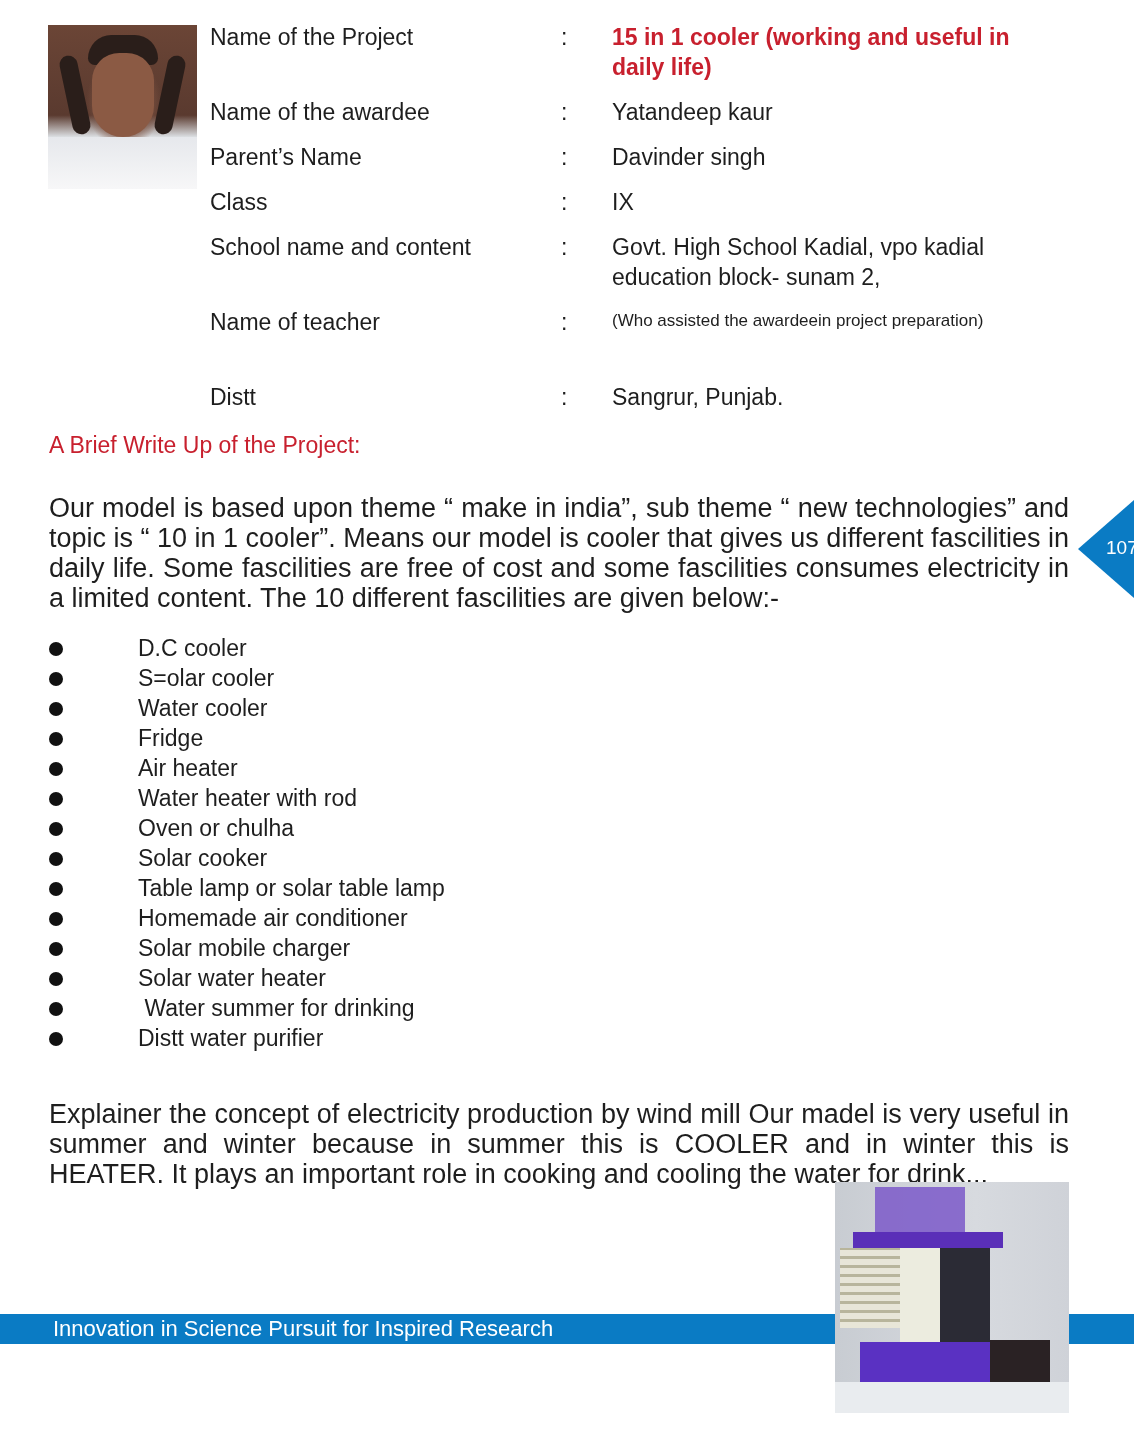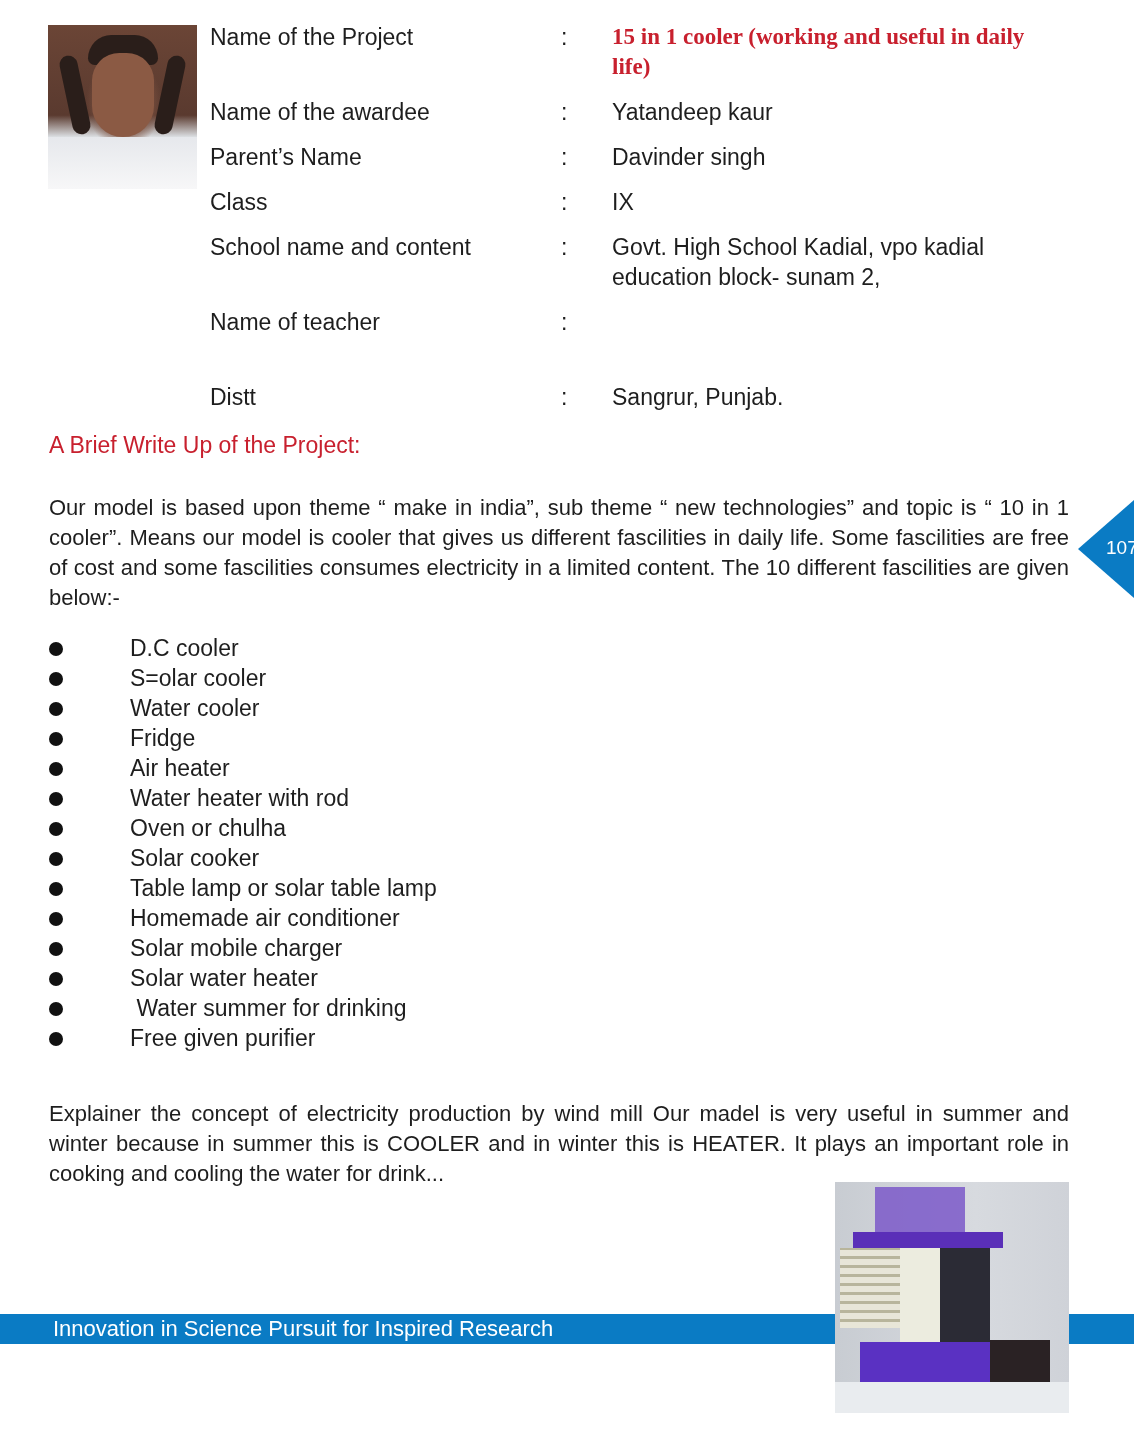--- a/index.html
+++ b/index.html
@@ -19,36 +19,36 @@
   .photo .hair-r { position:absolute; right:18px; top:30px; width:18px; height:80px; background:#2a1e1a; border-radius:9px; transform: rotate(12deg); }
   .photo .head { position:absolute; left:40px; top:10px; width:70px; height:30px; background:#2a1e1a; border-radius:35px 35px 10px 10px; }
   .photo .face { position:absolute; left:44px; top:28px; width:62px; height:84px; background:#8b5a44; border-radius:30px 30px 34px 34px; }
   .photo .shirt { position:absolute; left:0; top:112px; width:149px; height:52px; background:linear-gradient(180deg,#e6e8ec,#f7f7f8); }
 
   .info { position: absolute; left: 0; top: 0; }
   .row { position: absolute; font-size: 23px; line-height: 30px; }
   .lbl { position: absolute; left: 210px; white-space: nowrap; text-align: right; }
   .colon { position: absolute; left: 561px; }
   .val { position: absolute; left: 612px; width: 440px; }
-  .val.red { color: #c8202e; font-weight: bold; font-family: Liberation Serif, serif; }
+  .val.red { color: #c8202e; font-weight: bold; }
   .val .small { font-size: 17px; line-height: 28px; display:block; }
 
   .heading {
     position: absolute; left: 49px; top: 432px; font-size: 23px; font-weight: normal; color: #c8202e;
   }
   .para {
-    position: absolute; left: 49px; width: 1020px; font-size: 22px; line-height: 30px; text-align: justify;
+    position: absolute; left: 49px; width: 1020px; font-size: 27px; line-height: 30px; text-align: justify;
   }
   .para1 { top: 493px; }
   .para2 { top: 1083px; margin-top: 16px; }
 
   .bullets { position: absolute; left: 49px; top: 633px; margin: 0; padding: 0; list-style: none; }
   .bullets li { position: relative; height: 30px; font-size: 23px; line-height: 30px; white-space: pre; }
   .bullets .dot { position: absolute; left: 0; top: 9px; width: 14px; height: 14px; border-radius: 50%; background: #111; }
-  .bullets .txt { position: absolute; left: 81px; }
+  .bullets .txt { position: absolute; left: 89px; }
 
   .page-tab {
     position: absolute; right: 0; top: 500px; width: 56px; height: 98px;
   }
   .page-tab svg { position:absolute; left:0; top:0; }
   .page-tab .num { position: absolute; left: 28px; top: 37px; color: #fff; font-size: 19px; }
 
   .footer-band {
     position: absolute; left: 0; top: 1314px; width: 1134px; height: 30px; background: #0a7bc4;
   }
@@ -103,20 +103,21 @@
   </div>
   <div class="row" style="top:232px">
     <span class="lbl">School name and content</span>
     <span class="colon">:</span>
     <span class="val" style="width:430px">Govt. High School Kadial, vpo kadial education block- sunam 2,</span>
   </div>
   <div class="row" style="top:307px">
     <span class="lbl">Name of teacher</span>
     <span class="colon">:</span>
     <span class="val">
+      <span class="small">(Who assisted the awardeein project preparation)</span>
     </span>
   </div>
   <div class="row" style="top:382px">
     <span class="lbl">Distt</span>
     <span class="colon">:</span>
     <span class="val">Sangrur, Punjab.</span>
   </div>
 </div>
 
 <div class="heading">A Brief Write Up of the Project:</div>
@@ -129,21 +130,21 @@
   <li><span class="dot"></span><span class="txt">Fridge</span></li>
   <li><span class="dot"></span><span class="txt">Air heater</span></li>
   <li><span class="dot"></span><span class="txt">Water heater with rod</span></li>
   <li><span class="dot"></span><span class="txt">Oven or chulha</span></li>
   <li><span class="dot"></span><span class="txt">Solar cooker</span></li>
   <li><span class="dot"></span><span class="txt">Table lamp or solar table lamp</span></li>
   <li><span class="dot"></span><span class="txt">Homemade air conditioner</span></li>
   <li><span class="dot"></span><span class="txt">Solar mobile charger</span></li>
   <li><span class="dot"></span><span class="txt">Solar water heater</span></li>
   <li><span class="dot"></span><span class="txt"> Water summer for drinking</span></li>
-  <li><span class="dot"></span><span class="txt">Free given purifier</span></li>
+  <li><span class="dot"></span><span class="txt">Distt water purifier</span></li>
 </ul>
 
 <div class="para para2">Explainer the concept of electricity production by wind mill Our madel is very useful in summer and winter because in summer this is COOLER and in winter this is HEATER. It plays an important role in cooking and cooling the water for drink...</div>
 
 <div class="page-tab">
   <svg width="56" height="98">
     <polygon points="56,0 0,49 56,98" fill="#0a7bc4"></polygon>
   </svg>
   <span class="num">107</span>
 </div>

